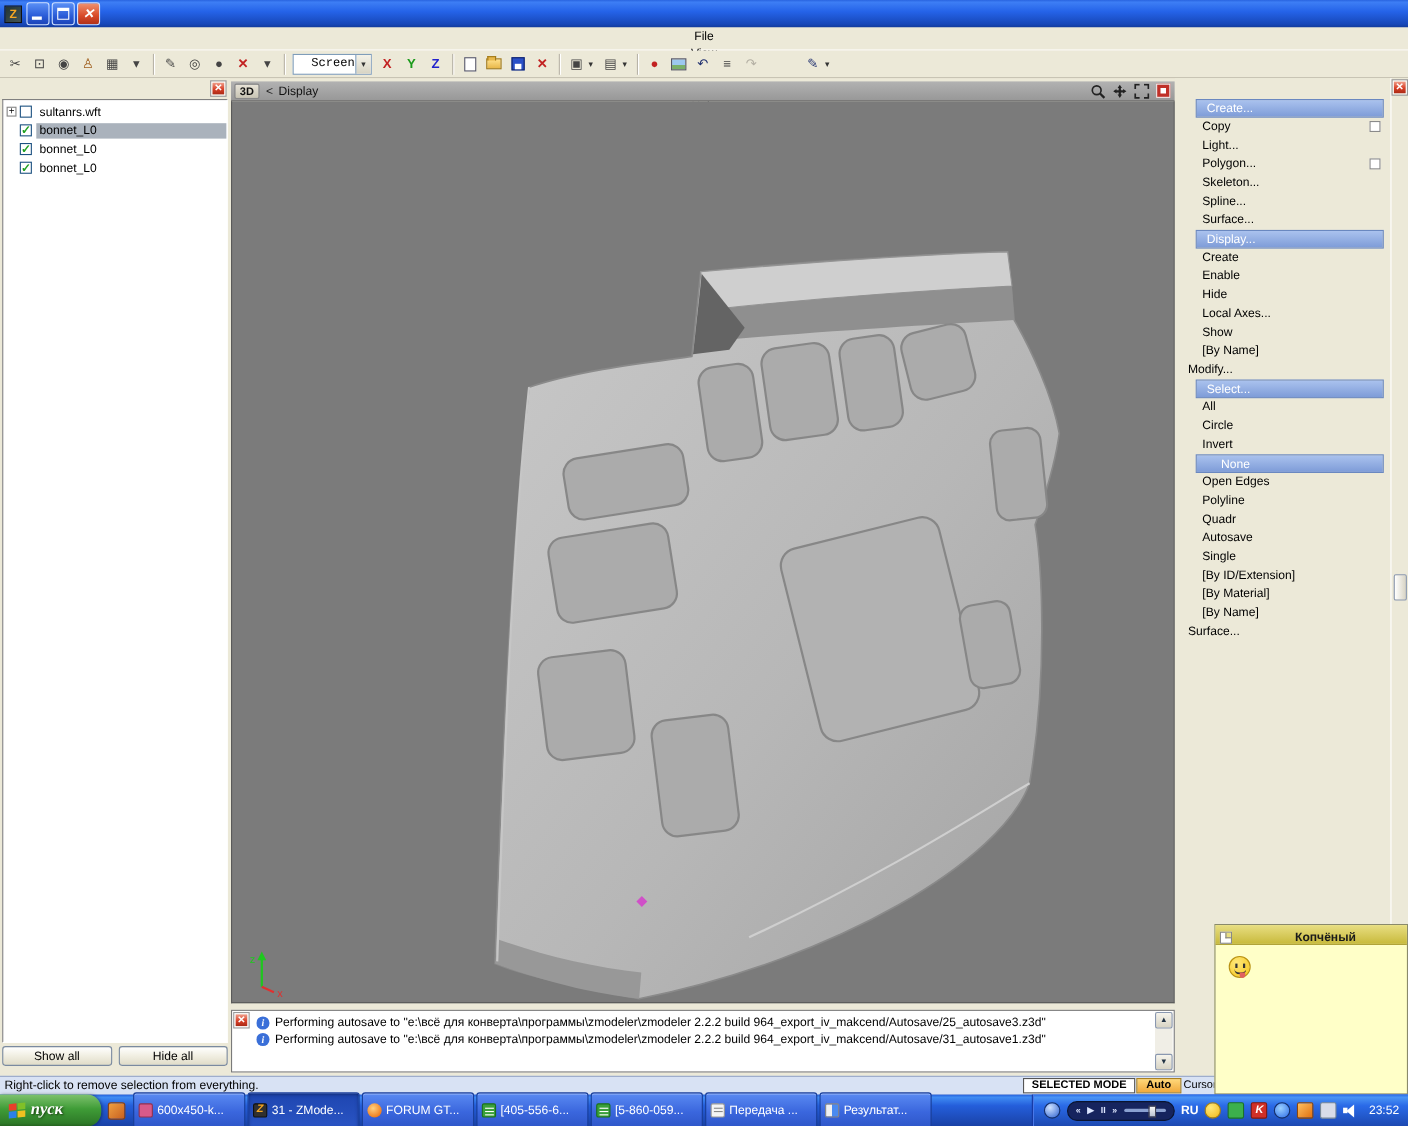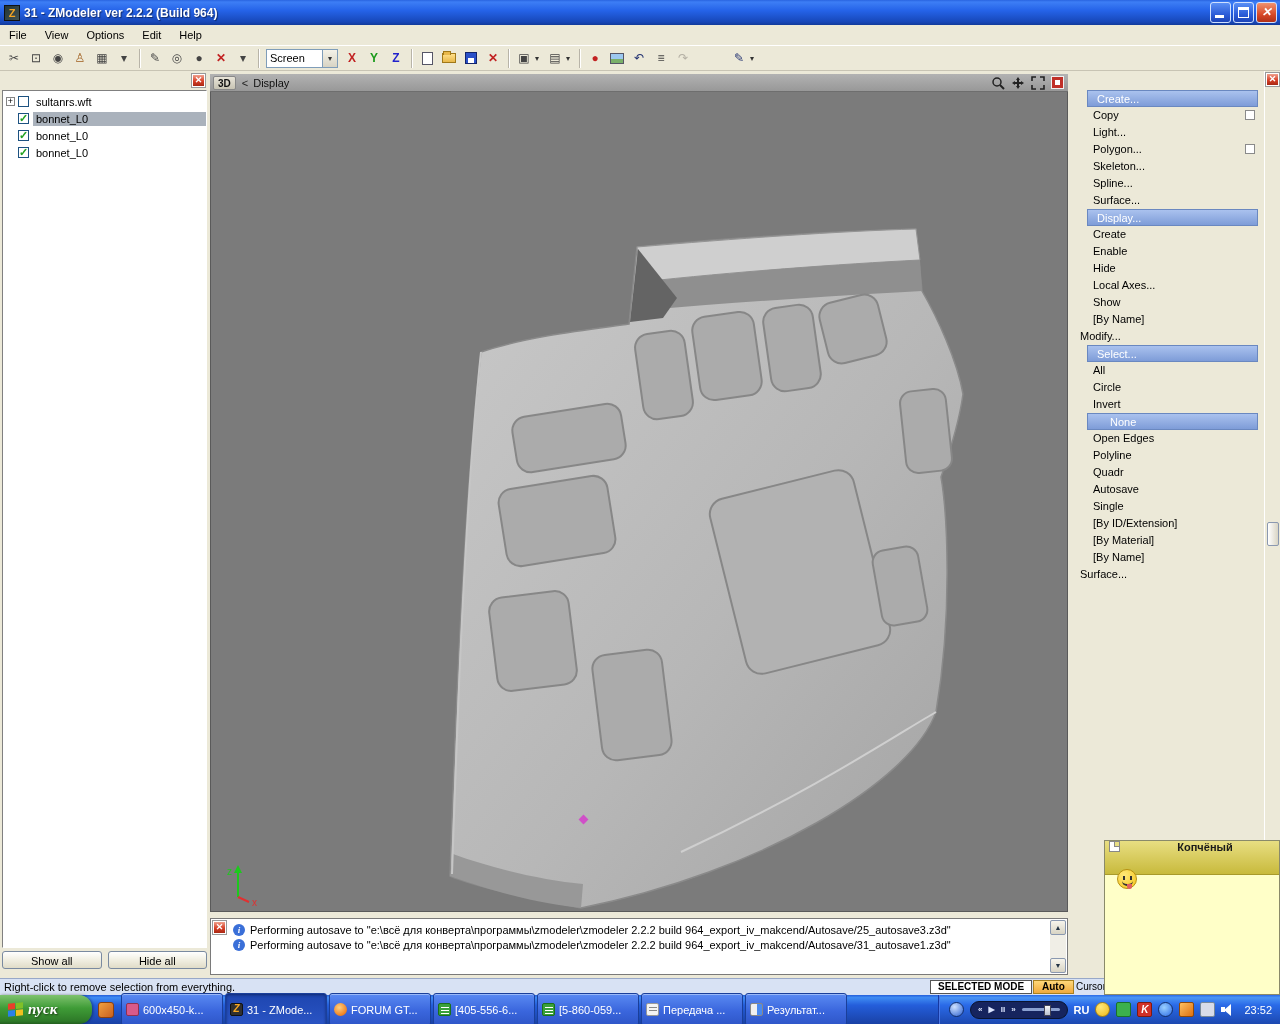--- a/index.html
+++ b/index.html
@@ -18,40 +18,40 @@
   .wb{width:21px;height:21px;border:1px solid #cfe0ff;border-radius:3px;position:relative;}
   .wb-min,.wb-max{background:linear-gradient(180deg,#5a8ff5,#2b5cd8 60%,#1c44b8);}
   .wb-close{background:linear-gradient(180deg,#f0926f,#d84a28 60%,#b03018);}
   .wb-min i{position:absolute;left:4px;bottom:4px;width:9px;height:3px;background:#fff;}
   .wb-max i{position:absolute;left:4px;top:4px;width:11px;height:11px;border:1px solid #fff;border-top:3px solid #fff;}
   .wb-close i::before{content:"\2715";position:absolute;left:0;top:0;width:19px;height:19px;
     color:#fff;font-weight:bold;font-size:12px;line-height:19px;text-align:center;}
 
   
   .menubar{position:absolute;left:0;top:25px;width:1280px;height:21px;background:#ece9d8;
-    display:flex;align-items:center;border-bottom:1px solid #fff;}
+    display:flex;align-items:center;border-bottom:1px solid #fff;flex-direction:column;}
   .menu-item{padding:2px 9px;color:#000;}
 
   
   .toolbar{position:absolute;left:0;top:46px;width:1280px;height:25px;background:#ece9d8;
     display:flex;align-items:center;border-bottom:1px solid #c8c4b4;padding-left:3px;}
   .tbtn{min-width:22px;height:20px;display:inline-flex;align-items:center;justify-content:center;
     font-size:12px;color:#444;border:1px solid transparent;}
   .c-red{color:#c22222;font-weight:bold;}
   .c-green{color:#1a9a1a;font-weight:bold;}
   .c-blue{color:#2222cc;font-weight:bold;}
   .c-dark{color:#203070;}
   .c-orange{color:#a06020;}
   .dis{color:#b4b0a4;}
   .tdd{width:9px;height:20px;display:inline-flex;align-items:center;color:#333;font-size:8px;}
   .tdd::before{content:"\25BE";}
   .tsep{width:1px;height:19px;background:#b8b4a8;margin:0 4px;box-shadow:1px 0 0 #fff;}
   .tgap{width:34px;}
   .combo{width:72px;height:19px;background:#fff;border:1px solid #7f9db9;display:flex;align-items:center;margin:0 3px;}
-  .combo-text{flex:1;padding-left:3px;font-size:11px;color:#000;}
+  .combo-text{flex:1;padding-left:16px;font-size:11px;color:#000;font-family:Liberation Mono, monospace;}
   .combo-btn{width:15px;height:17px;background:linear-gradient(180deg,#f4f2e8,#d8d4c4);border-left:1px solid #7f9db9;
     display:flex;align-items:center;justify-content:center;font-size:8px;color:#333;}
   .combo-btn::before{content:"\25BE";}
   .shp-page{width:11px;height:13px;background:#fff;border:1px solid #556;display:inline-block;}
   .shp-folder{width:14px;height:10px;background:linear-gradient(180deg,#ffe08a,#e8b84a);border:1px solid #a07818;
     display:inline-block;position:relative;}
   .shp-folder::before{content:"";position:absolute;left:0;top:-3px;width:6px;height:3px;background:#e8b84a;border:1px solid #a07818;border-bottom:none;}
   .shp-floppy{width:12px;height:12px;background:#2a50c8;border:1px solid #13246a;display:inline-block;position:relative;}
   .shp-floppy::before{content:"";position:absolute;left:2px;bottom:0;width:6px;height:5px;background:#fff;}
   .shp-pic{width:14px;height:11px;border:1px solid #556;display:inline-block;
@@ -131,21 +131,21 @@
   .hint-text{position:absolute;left:4px;top:2px;font-size:11px;}
   .mode-box{position:absolute;left:930px;top:1px;height:14px;line-height:12px;padding:0 7px;background:#fff;
     border:1px solid #555;font-size:10px;font-weight:bold;}
   .auto-box{position:absolute;left:1033px;top:1px;height:14px;line-height:12px;padding:0 8px;
     background:linear-gradient(180deg,#ffd87a,#f0a93c);border:1px solid #a88020;font-size:10px;font-weight:bold;}
   .cursor-text{position:absolute;left:1076px;top:2px;font-size:10px;}
 
   
   .sticky{position:absolute;left:1104px;top:840px;width:176px;height:155px;border:1px solid #8a8a6a;z-index:40;
     background:#ffffc8;}
-  .sticky-head{height:34px;background:linear-gradient(180deg,#e8de82,#c8ba3c);display:flex;align-items:flex-start;
+  .sticky-head{height:18px;background:linear-gradient(180deg,#e8de82,#c8ba3c);display:flex;align-items:flex-end;
     border-bottom:1px solid #a89a2a;gap:25px;}
   .sticky-ico{width:11px;height:11px;background:#fff;border:1px solid #888;margin:0 4px;position:relative;}
   .sticky-ico::before{content:"";position:absolute;right:0;top:0;width:4px;height:4px;background:#e8de82;border-left:1px solid #888;border-bottom:1px solid #888;}
   .sticky-title{flex:1;text-align:center;font-weight:bold;font-size:11px;color:#1a1a1a;margin-right:18px;}
   .smiley{position:absolute;left:12px;top:28px;width:20px;height:20px;border-radius:50%;
     background:radial-gradient(circle at 35% 30%,#ffe87a,#f5c518);border:1px solid #b89010;}
   .smiley .eye{position:absolute;top:6px;width:2px;height:4px;background:#333;}
   .smiley .eye.l{left:5px;}.smiley .eye.r{left:12px;}
   .smiley .mouth{position:absolute;left:4px;top:11px;width:11px;height:5px;border-bottom:2px solid #333;border-radius:0 0 8px 8px;}
   .smiley .tongue{position:absolute;left:9px;top:14px;width:5px;height:5px;background:#e06060;border-radius:0 0 4px 4px;}
@@ -198,21 +198,20 @@
   .spk{position:relative;width:15px;height:13px;}
   .spk::before{content:"";position:absolute;left:0;top:4px;width:4px;height:5px;background:#fff;}
   .spk::after{content:"";position:absolute;left:3px;top:1px;border:6px solid transparent;border-right:7px solid #fff;border-left:0;}
   .clock{color:#fff;font-size:11px;margin-left:2px;}
 </style>
 </head>
 <body>
 
 <div class="titlebar">
   <div class="app-icon"></div>
-  <div class="title-text">31 - ZModeler ver 2.2.2 (Build 964)</div>
   <div class="win-btns">
     <div class="wb wb-min">
         <i></i>
       </div>
     <div class="wb wb-max">
         <i></i>
       </div>
     <div class="wb wb-close"><i></i></div>
   </div>
 </div>

